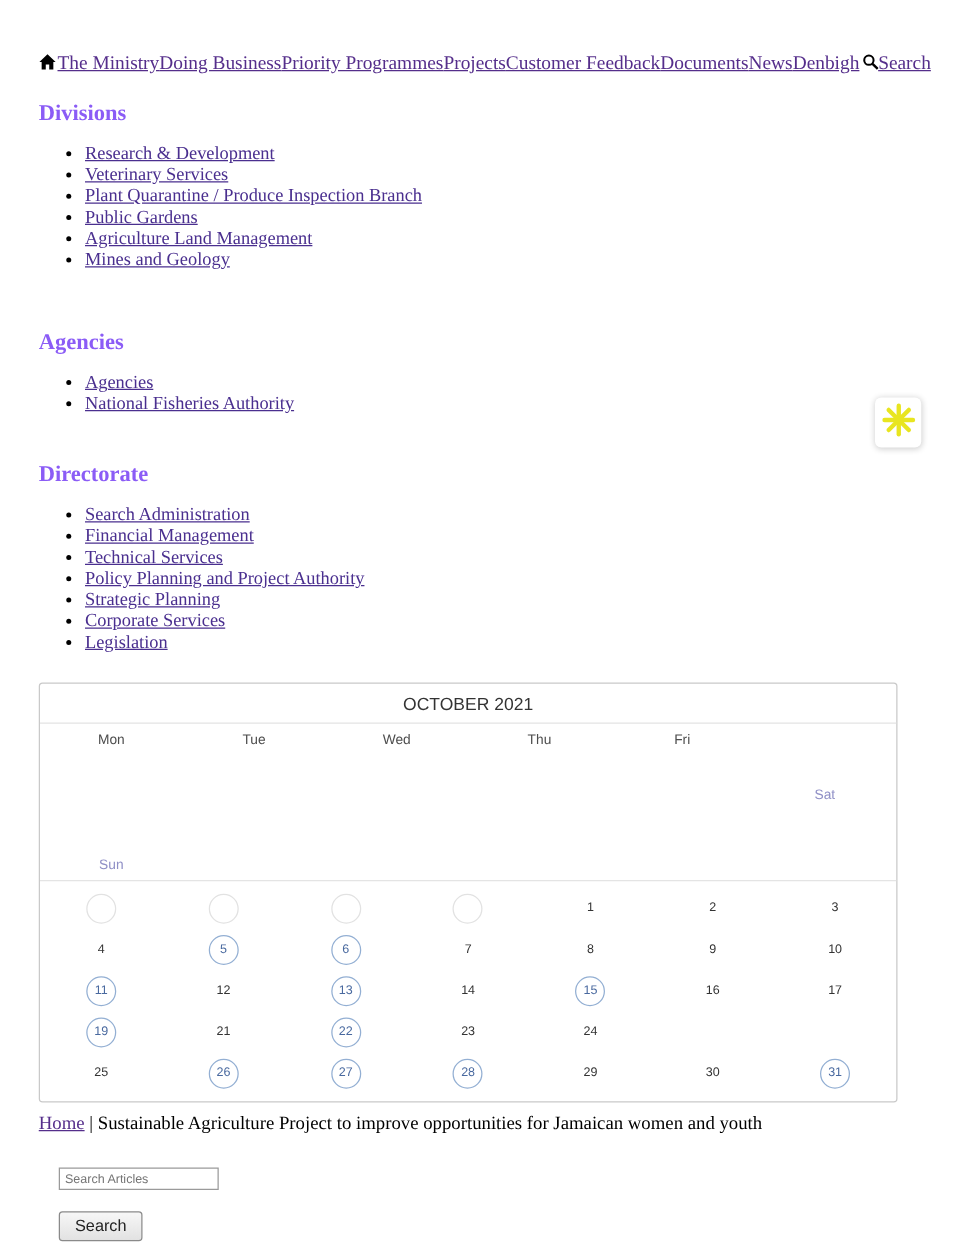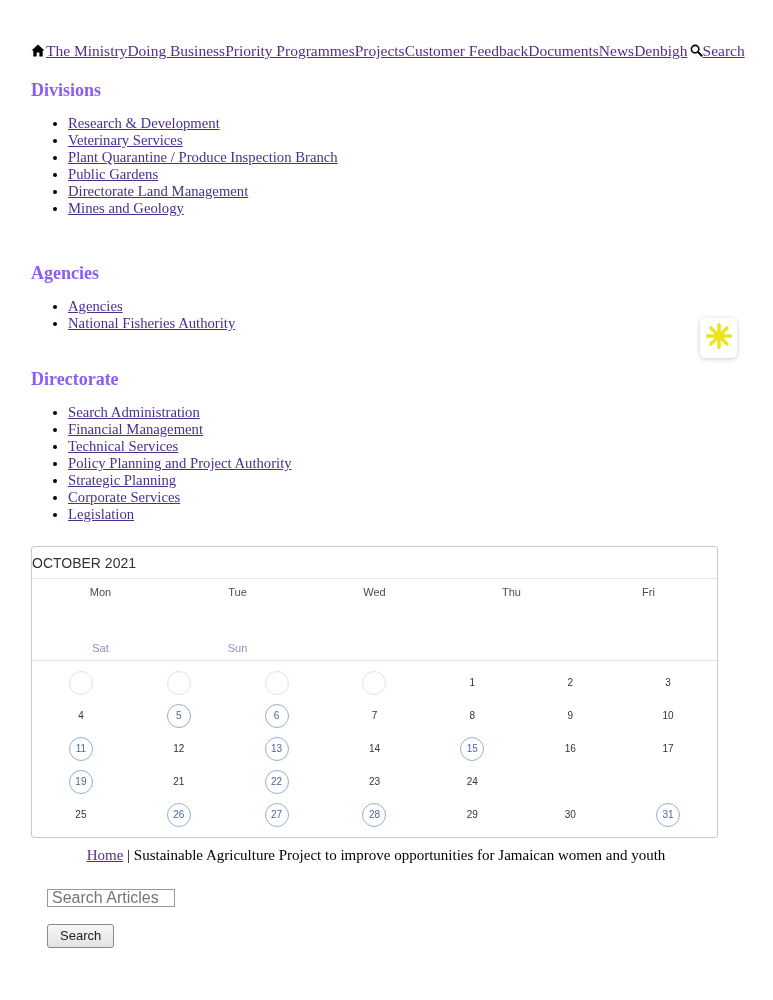--- a/index.html
+++ b/index.html
@@ -31,45 +31,45 @@
 
   
   .calendar {
     margin-top: 23px;
     border: 1px solid #c9c9c9;
     border-radius: 3px;
     font-family: "Liberation Sans", "DejaVu Sans", sans-serif;
     width: 687px;
     background: #fff;
   }
-  .cal-title { font-size: 14px; color: #333; padding: 8px 0 7px; border-bottom: 1px solid #e4e4e4; }
-  .cal-head { display: grid; grid-template-columns: repeat(5, 1fr); padding: 7px 0 6px; border-bottom: 1px solid #e4e4e4; }
+  .cal-title { text-align: center; font-size: 14px; color: #333; padding: 8px 0 7px; border-bottom: 1px solid #e4e4e4; }
+  .cal-head { display: grid; grid-template-columns: repeat(6, 1fr); padding: 7px 0 6px; border-bottom: 1px solid #e4e4e4; }
   .cal-head span { text-align: center; font-size: 11px; color: #4d4d4d; }
   .cal-head span.weekend { color: #8f8fc6; margin-top: 44px; }
   .cal-grid { padding: 6px 0 5px; }
   .cal-row { display: grid; grid-template-columns: repeat(7, 1fr); }
   .cal-cell { display: flex; align-items: center; justify-content: center; height: 33px; }
   .day {
     width: 24px; height: 24px; border-radius: 50%;
     display: flex; align-items: center; justify-content: center;
     font-size: 10px; line-height: 1;
   }
   .day.empty { border: 1px solid #e2e2e2; }
   .day.plain { color: #333; }
   .day.event { border: 1px solid #93afd3; color: #49699f; cursor: pointer; }
 
   
-  .breadcrumb { margin-top: 9px; font-size: 15px; text-align: center; }
+  .breadcrumb { margin-top: 9px; font-size: 15px; }
   .breadcrumb a { color: #552e8b; text-decoration: underline; }
 
   
   .search-area { margin-top: 25px; margin-left: 16px; font-family: "Liberation Sans", "DejaVu Sans", sans-serif; }
   .search-area input {
     width: 128px; height: 18px; border: 1px solid #9a9a9a; border-radius: 0;
-    font-size: 16px; padding: 1px 4px; font-family: "Liberation Sans", sans-serif; color: #333;
+    font-size: 10px; padding: 1px 4px; font-family: "Liberation Sans", sans-serif; color: #333;
   }
   .search-area input::placeholder { color: #757575; opacity: 1; }
   .search-btn {
     display: inline-block; margin-top: 17px;
     font-size: 13px; padding: 3px 12px 4px;
     border: 1px solid #8a8a8a; border-radius: 3px;
     background: linear-gradient(#f7f7f7, #e2e2e2);
     font-family: "Liberation Sans", sans-serif; color: #222;
     cursor: pointer;
   }
@@ -96,21 +96,21 @@
           <line x1="9.9" y1="9.9" x2="15" y2="15" stroke="#000" stroke-width="2.4"></line>
         </svg></span><a href="#">Search</a></nav>
 
   <div class="section sec-divisions">
     <h2 class="sec-title">Divisions</h2>
     <ul class="sec-list">
       <li><a href="#">Research &amp; Development</a></li>
       <li><a href="#">Veterinary Services</a></li>
       <li><a href="#">Plant Quarantine / Produce Inspection Branch</a></li>
       <li><a href="#">Public Gardens</a></li>
-      <li><a href="#">Directorate Land Management</a></li>
+      <li><a href="#">Agriculture Land Management</a></li>
       <li><a href="#">Mines and Geology</a></li>
     </ul>
   </div>
 
   <div class="section sec-agencies">
     <h2 class="sec-title">Agencies</h2>
     <ul class="sec-list">
       <li><a href="#">Agencies</a></li>
       <li><a href="#">National Fisheries Authority</a></li>
     </ul>

